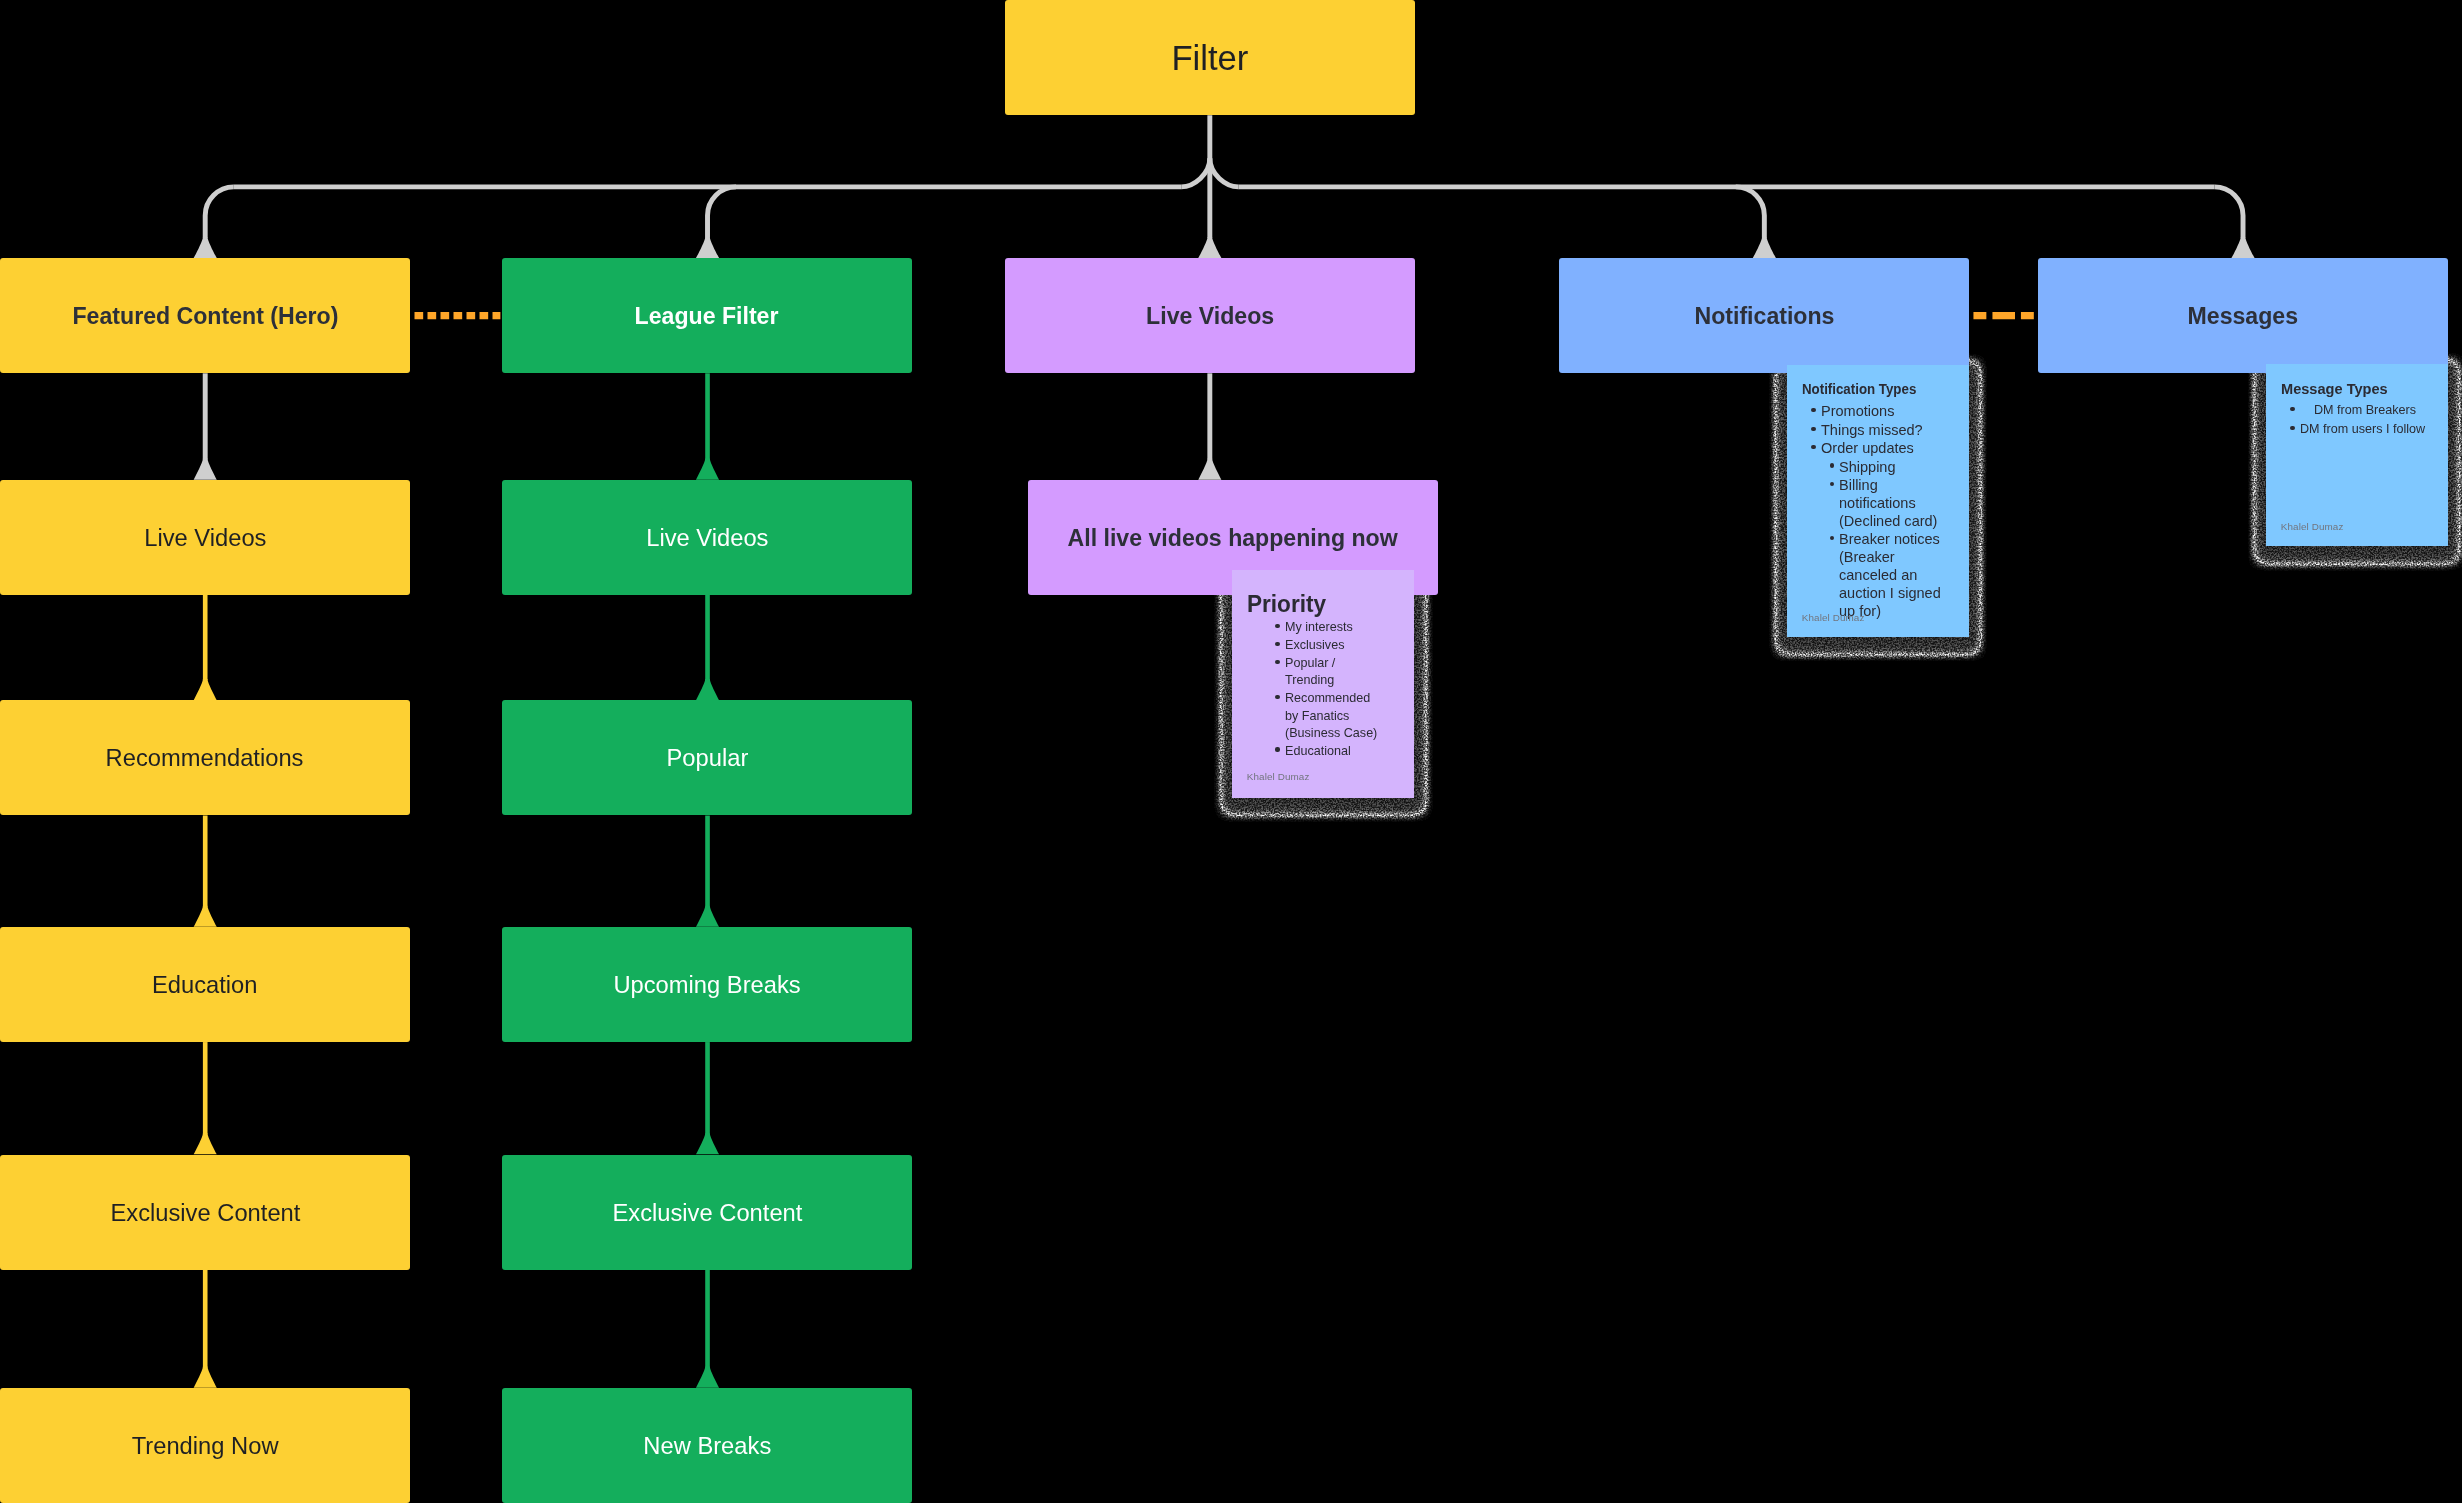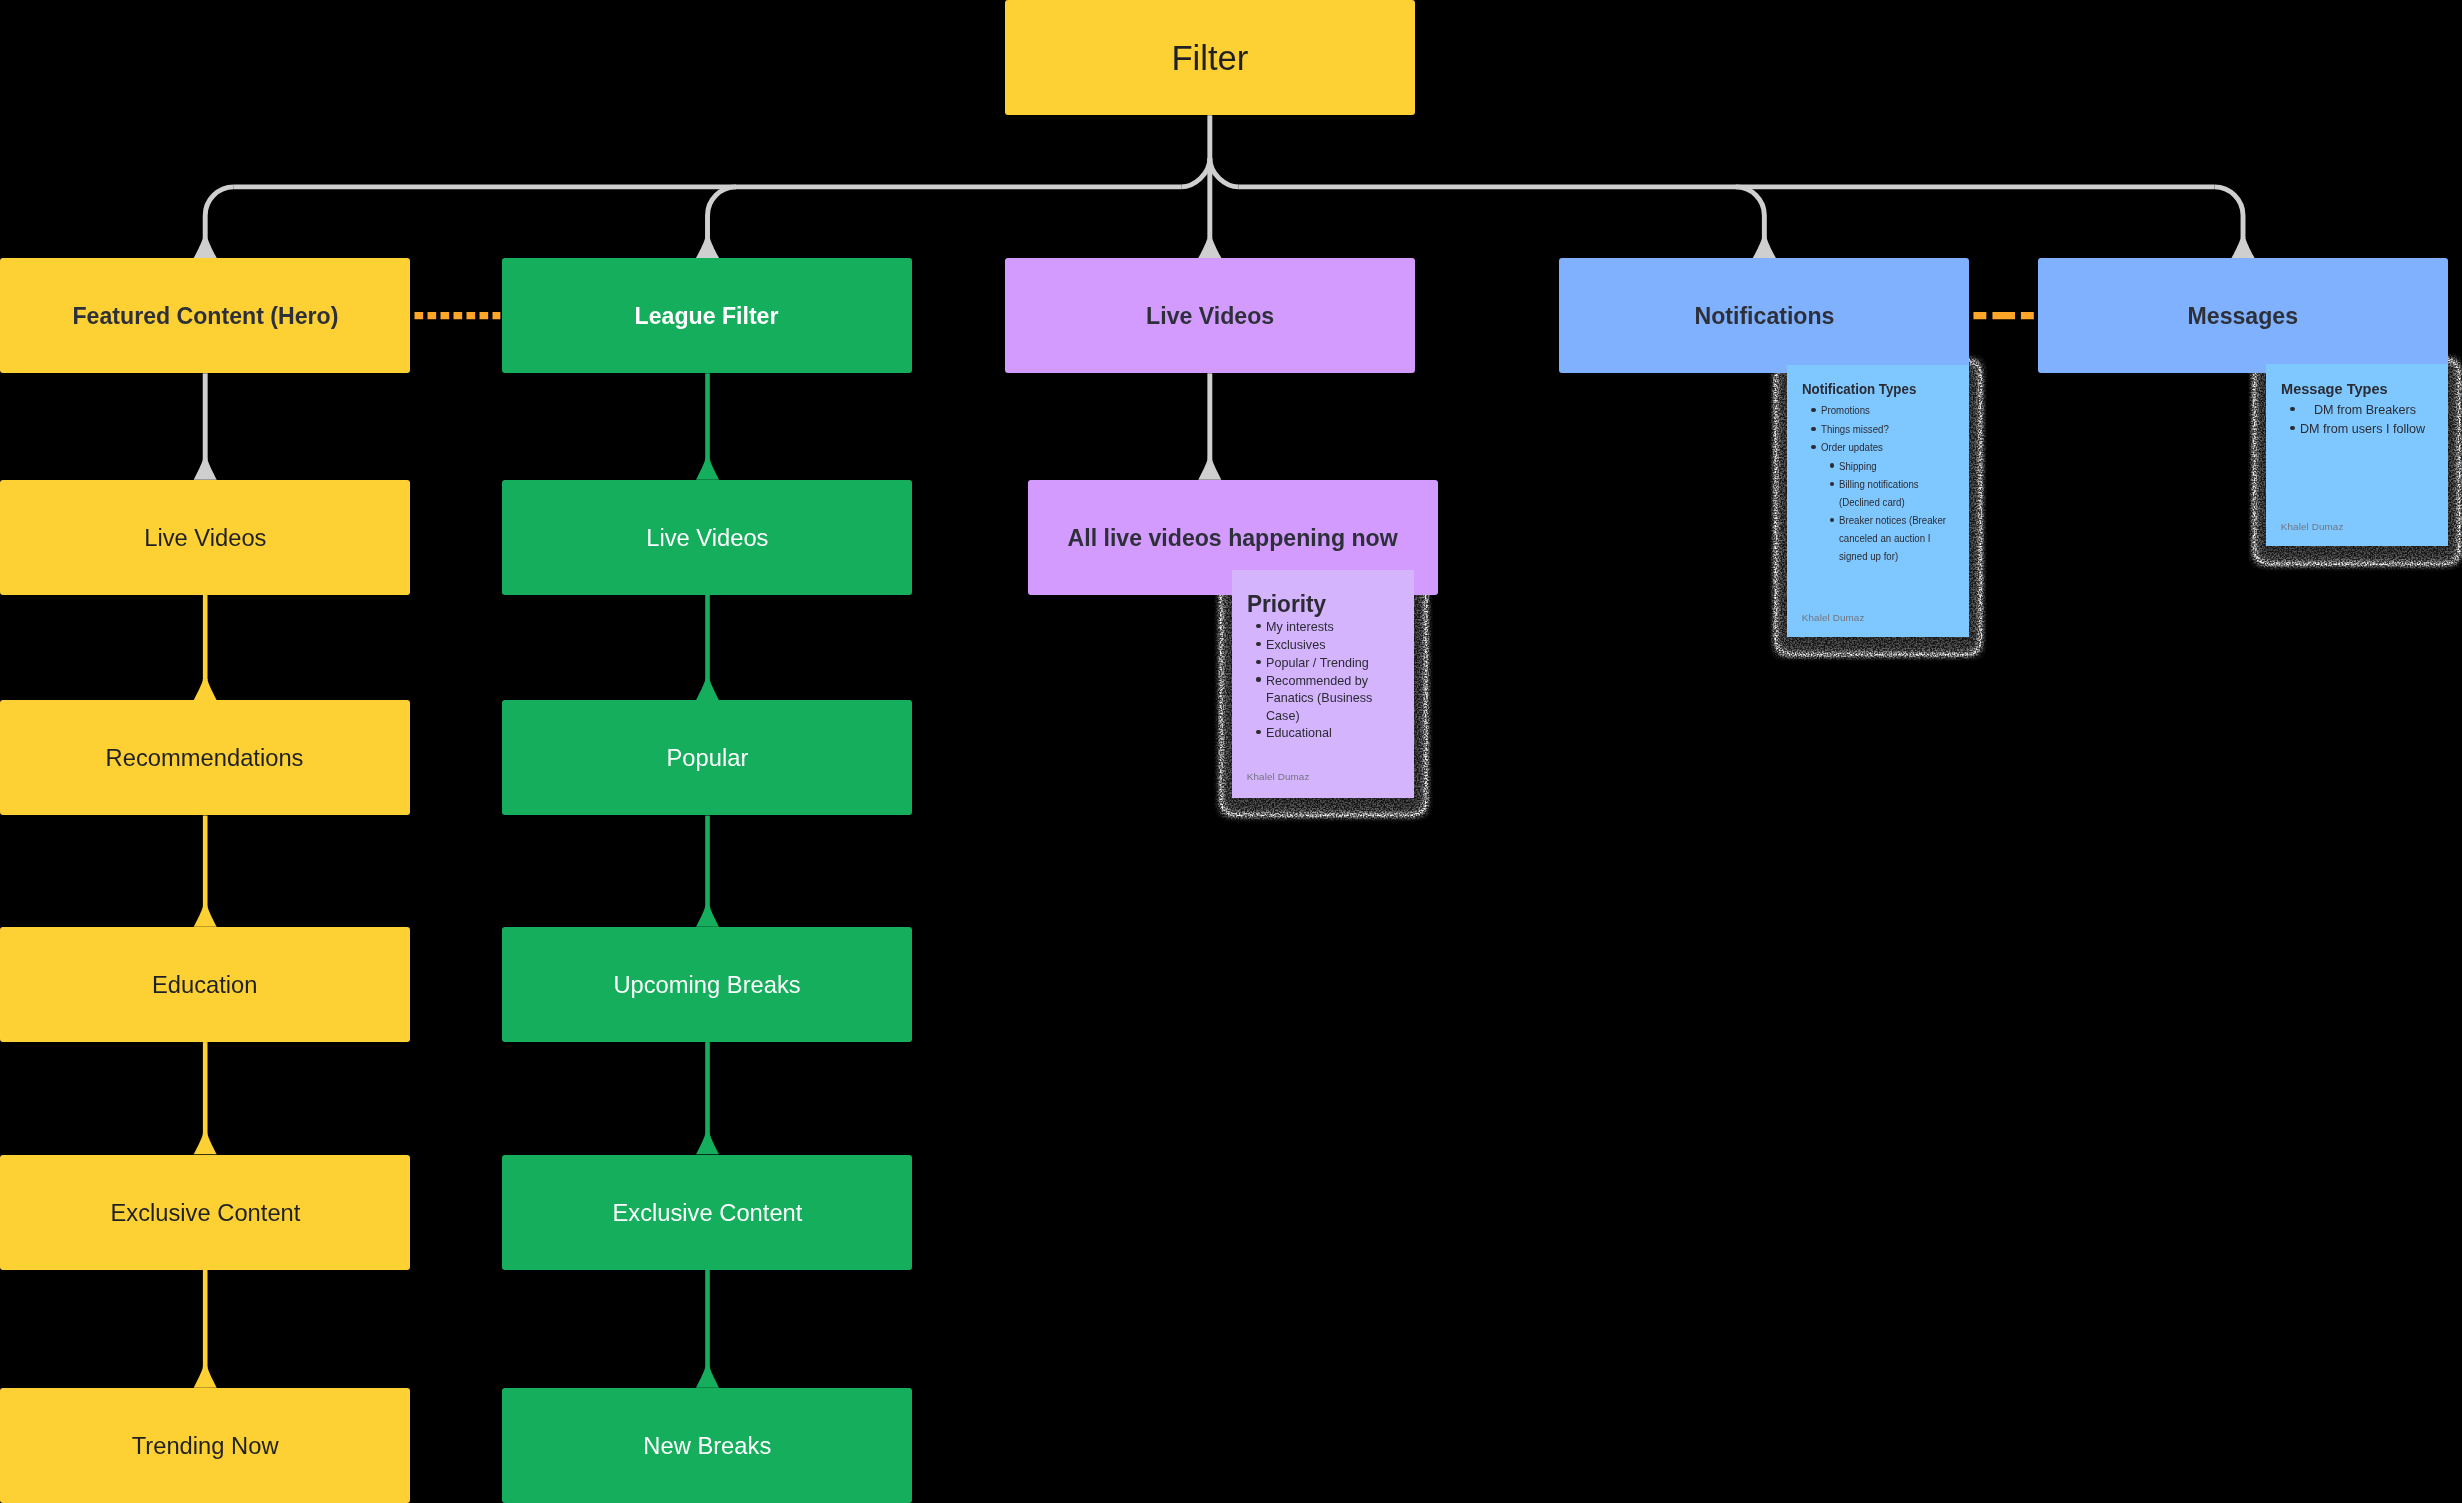--- a/index.html
+++ b/index.html
@@ -136,32 +136,32 @@
       <span style="font-weight:700;font-size:24.6px;transform:scaleX(0.94);">All live videos happening now</span>
     </div>
 <div class="node" style="left:1559px;top:258px;width:410px;height:115px;background:#80B1FF;color:#2D3039;">
       <span style="font-weight:700;font-size:24.6px;transform:scaleX(0.94);">Notifications</span>
     </div>
 <div class="node" style="left:2038px;top:258px;width:410px;height:115px;background:#80B1FF;color:#2D3039;">
       <span style="font-weight:700;font-size:24.6px;transform:scaleX(0.94);">Messages</span>
     </div>
 <div class="sticky" style="left:1232px;top:570px;width:182px;height:228px;background:#D4B4FD;">
       <div class="st-title" style="top:19.7px;font-size:23.6px;"><span style="transform:scaleX(0.957);">Priority</span></div>
-      <ul style="font-size:13px;top:48px;right:29.6px;line-height:17.4px;">
+      <ul style="font-size:13px;top:48px;right:29.6px;line-height:17.4px;padding-left:19px;">
         <li style="padding-left:34px;"><span class="bul" style="left:24.4px;top:6px;"></span><span class="ltext" style="transform:scaleX(0.968);">My interests</span></li>
         <li style="padding-left:34px;"><span class="bul" style="left:24.4px;top:6px;"></span><span class="ltext" style="transform:scaleX(0.968);">Exclusives</span></li>
         <li style="padding-left:34px;"><span class="bul" style="left:24.4px;top:6px;"></span><span class="ltext" style="transform:scaleX(0.968);">Popular / Trending</span></li>
         <li style="padding-left:34px;"><span class="bul" style="left:24.4px;top:6px;"></span><span class="ltext" style="transform:scaleX(0.968);">Recommended by Fanatics (Business Case)</span></li>
         <li style="padding-left:34px;"><span class="bul" style="left:24.4px;top:6px;"></span><span class="ltext" style="transform:scaleX(0.968);">Educational</span></li>
       </ul>
       <div class="author" style="top:201px;">Khalel Dumaz</div>
     </div>
 <div class="sticky" style="left:1787px;top:365px;width:182px;height:272px;background:#7FC8FF;">
       <div class="st-title" style="top:16.3px;font-size:14px;"><span style="transform:scaleX(0.95);">Notification Types</span></div>
-      <ul style="font-size:10px;top:37px;right:17.7px;line-height:18px;">
+      <ul style="font-size:15px;top:37px;right:17.7px;line-height:18px;">
         <li style="padding-left:34px;"><span class="bul" style="left:24.4px;top:6.3px;"></span><span class="ltext" style="transform:scaleX(0.968);">Promotions</span></li>
         <li style="padding-left:34px;"><span class="bul" style="left:24.4px;top:6.3px;"></span><span class="ltext" style="transform:scaleX(0.968);">Things missed?</span></li>
         <li style="padding-left:34px;"><span class="bul" style="left:24.4px;top:6.3px;"></span><span class="ltext" style="transform:scaleX(0.968);">Order updates</span></li>
         <li style="padding-left:52px;"><span class="bul" style="left:43px;top:6.3px;"></span><span class="ltext" style="transform:scaleX(0.968);">Shipping</span></li>
         <li style="padding-left:52px;"><span class="bul" style="left:43px;top:6.3px;"></span><span class="ltext" style="transform:scaleX(0.968);">Billing notifications (Declined card)</span></li>
         <li style="padding-left:52px;"><span class="bul" style="left:43px;top:6.3px;"></span><span class="ltext" style="transform:scaleX(0.968);">Breaker notices (Breaker canceled an auction I signed up for)</span></li>
       </ul>
       <div class="author" style="top:247px;">Khalel Dumaz</div>
     </div>
 <div class="sticky" style="left:2266px;top:364px;width:182px;height:182px;background:#7FC8FF;">

